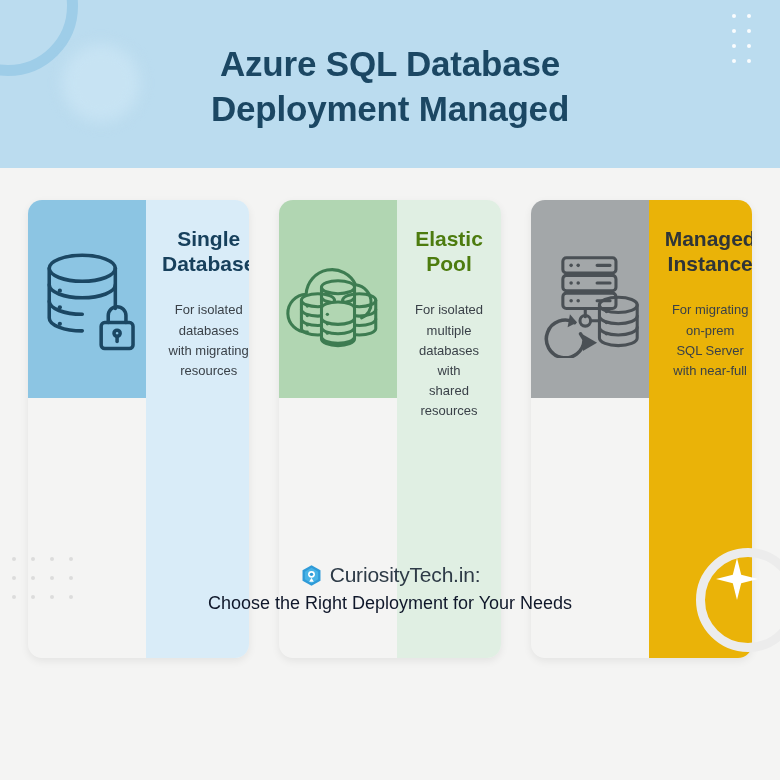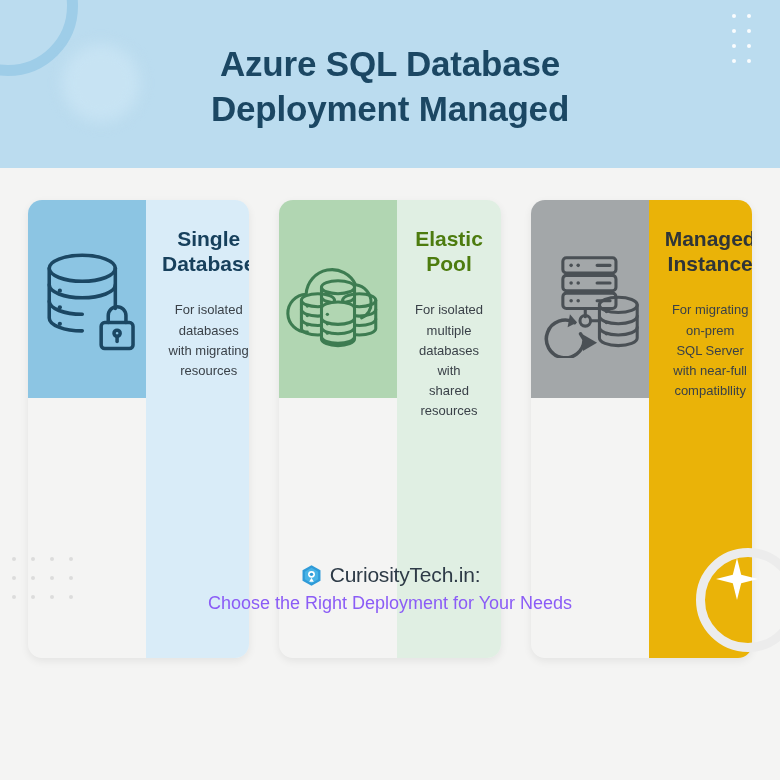--- a/index.html
+++ b/index.html
@@ -158,21 +158,21 @@
   }
   .brand-logo { width:23px; height:23px; display:block; }
   .brand-name {
     font-size:21px;
     color:#2e3b47;
     letter-spacing:-0.2px;
   }
   .tagline {
     margin-top:6px;
     font-size:18px;
-    color:#8b5cf6;
+    color:#0f172a;
   }
 </style>
 </head>
 <body>
 
 <div class="page">
 
   <div class="banner">
     <div class="banner-ring"></div>
     <div class="banner-blob"></div>
@@ -299,21 +299,20 @@
             <path d="M33 63 l6 7 l-8 4 z" fill="#4a5055" stroke="none"></path>
             <path d="M44 80 l12 7 l-12 7 z" fill="#4a5055" stroke="none"></path>
           </svg>
         </div>
       </div>
       <div class="card-body">
         <div class="card-title">Managed Instance</div>
         <div class="card-desc">
           <div>For migrating on-prem</div>
           <div>SQL Server with near-full</div>
-          <div>compatibllity</div>
         </div>
       </div>
     </div>
 
   </div>
 
   <div class="dots-bl">
     <i></i>
       <i></i>
       <i></i>

